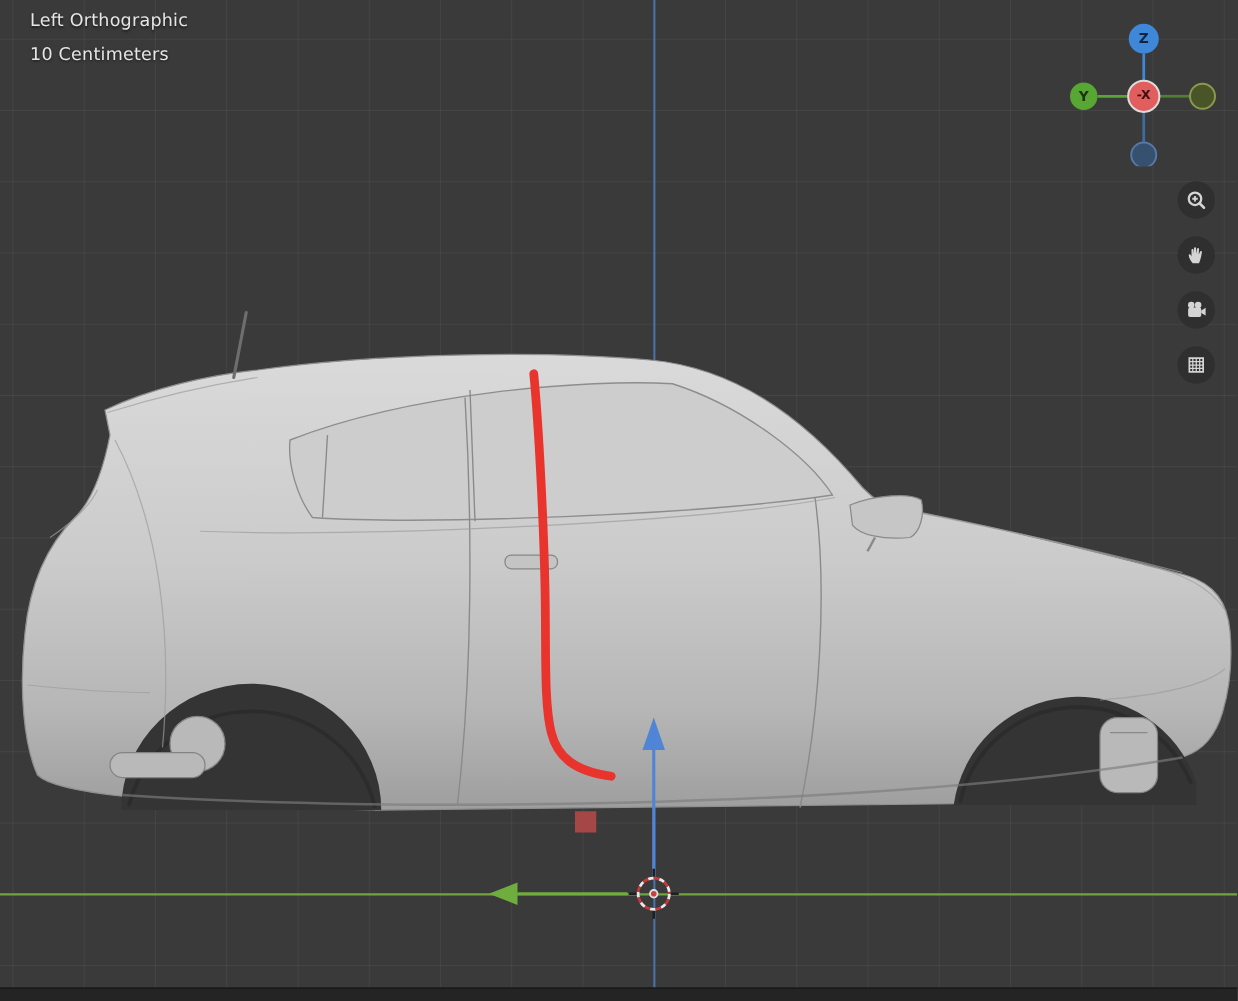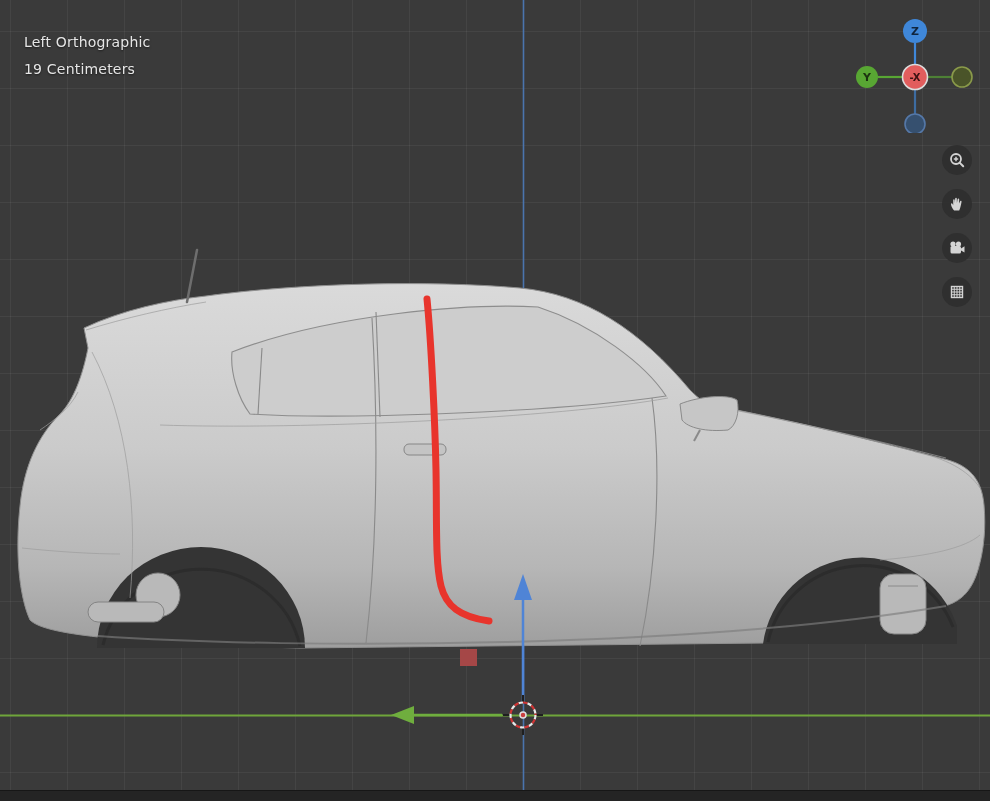--- a/index.html
+++ b/index.html
@@ -11,21 +11,21 @@
   .grid-layer{
     position:absolute;inset:0;
     background-image:
       linear-gradient(var(--grid-line,rgba(255,255,255,0.05)) 1px, transparent 1px),
       linear-gradient(90deg, var(--grid-line,rgba(255,255,255,0.05)) 1px, transparent 1px);
     background-size:57px 57px;
     background-position:10px 31px;
   }
   .main-svg{position:absolute;inset:0;}
   .header-overlay{
-    position:absolute;top:29px;left:24px;color:var(--text,#e6e6e6);
+    position:absolute;top:4px;left:24px;color:var(--text,#e6e6e6);
     font-size:14px;line-height:27px;letter-spacing:.2px;
     text-shadow:0 1px 2px rgba(0,0,0,.55);
   }
   
   .axis-z-line{stroke:var(--axis-z,#4a74ad);stroke-width:1.6;}
   .axis-y-line{stroke:var(--axis-y,#6fa53a);stroke-width:1.8;}
   .anno-stroke{stroke:var(--annotation,#e8342c);stroke-width:7;fill:none;stroke-linecap:round;stroke-linejoin:round;}
   .anno-marker{fill:var(--marker,#a54747);}
   .move-z{fill:#4f84d6;}
   .move-z-stem{stroke:#4f84d6;stroke-width:2.5;}
@@ -172,21 +172,21 @@
     <line class="cursor-tick" x1="-20" y1="0" x2="-13" y2="0"></line>
     <line class="cursor-tick" x1="13" y1="0" x2="20" y2="0"></line>
     <circle class="cursor-ring-w" r="12.5"></circle>
     <circle class="cursor-ring-r" r="12.5"></circle>
     <circle class="cursor-dot" r="3"></circle>
   </g>
 </svg>
 
 <div class="header-overlay">
   <div>Left Orthographic</div>
-  <div>19 Centimeters</div>
+  <div>10 Centimeters</div>
 </div>
 
 <svg class="nav-gizmo" viewBox="0 0 124 124">
   <line class="gz-line-y" x1="25" y1="68" x2="49" y2="68"></line>
   <line class="gz-line-y gz-line-dim" x1="75" y1="68" x2="99" y2="68"></line>
   <line class="gz-line-z" x1="62" y1="34" x2="62" y2="55"></line>
   <line class="gz-line-z gz-line-dim" x1="62" y1="81" x2="62" y2="105"></line>
 
   <g>
     <circle class="gz-z" cx="62" cy="22" r="12"></circle>

